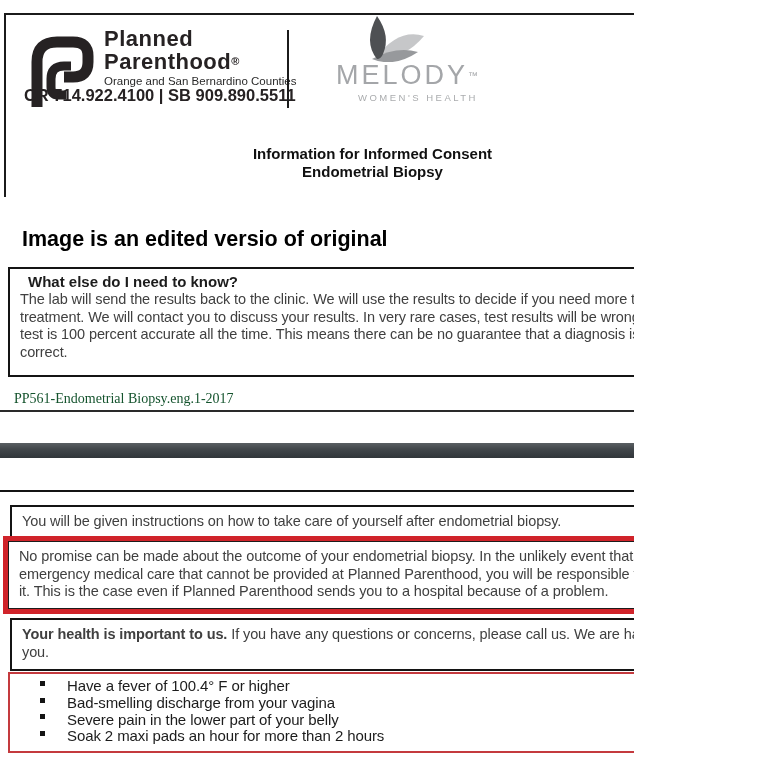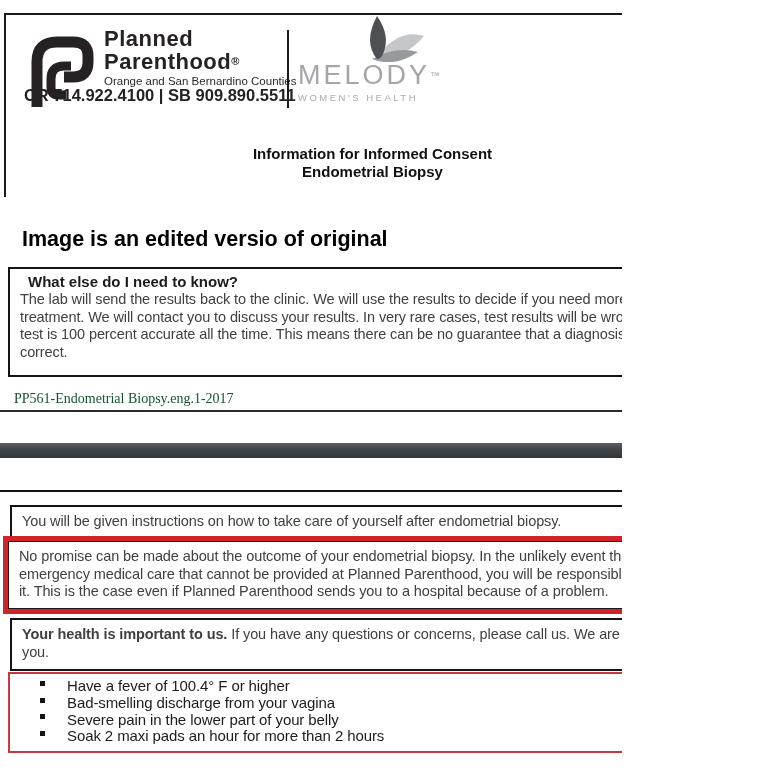--- a/index.html
+++ b/index.html
@@ -1,33 +1,33 @@
 <!DOCTYPE html>
 <html style="--highlight-red: #d0232a; --callbox-red: #c43a3e; --divider-bar-top: #5a5f63; --divider-bar-bottom: #31363a; --logo-dark: #262223; --melody-gray: #a4a6a9;"><head>
 <meta charset="utf-8">
 <style>
   html,body{margin:0;padding:0;background:#fff;}
   .canvas{position:relative;width:622px;height:783px;background:#ffffff;overflow:hidden;
-          font-family:"Liberation Sans",sans-serif;color:#1c1c1c;}
+          font-family:"Liberation Sans",sans-serif;color:#1c1c1c;padding-left:12px;}
   .abs{position:absolute;}
 
   
   .p1-top{left:4px;top:13px;width:741px;height:2px;background:#1b1b1b;}
   .p1-left{left:4px;top:13px;width:2px;height:184px;background:#1b1b1b;}
   .p1-right{left:748px;top:263px;width:2px;height:157px;background:#1b1b1b;}
 
   
   .pp-mark{left:24px;top:29px;width:76px;height:78px;}
   .pp-text{left:104px;top:27px;width:190px;}
   .pp-name{font-weight:700;font-size:22px;line-height:23px;letter-spacing:.5px;color:#262223;white-space:nowrap;}
   .pp-reg{font-size:11px;vertical-align:top;}
   .pp-sub{font-size:11.5px;line-height:13px;margin-top:2px;color:#2a2a2a;white-space:nowrap;}
   .pp-phones{left:24px;top:86px;width:262px;font-weight:700;font-size:16.5px;color:#262223;white-space:nowrap;}
   .logo-divider{left:287px;top:30px;width:2px;height:78px;background:#1b1b1b;}
-  .melody{left:298px;top:12px;width:180px;text-align:left;}
+  .melody{left:298px;top:12px;width:180px;text-align:right;}
   .melody-leaf{display:block;margin:0 auto;}
   .melody-name{font-size:27px;letter-spacing:3px;color:#a4a6a9;line-height:27px;font-weight:400;white-space:nowrap;}
   .melody-tm{font-size:10px;vertical-align:top;letter-spacing:0;}
   .melody-sub{font-size:9.5px;letter-spacing:2.5px;color:#aaacae;margin-top:3px;white-space:nowrap;}
 
   
   .doc-title{left:0;top:145px;width:745px;text-align:center;font-weight:700;font-size:15px;line-height:18px;color:#111;}
   .edited-notice{left:22px;top:227px;font-weight:700;font-size:21.5px;color:#000;white-space:nowrap;}
 
   

